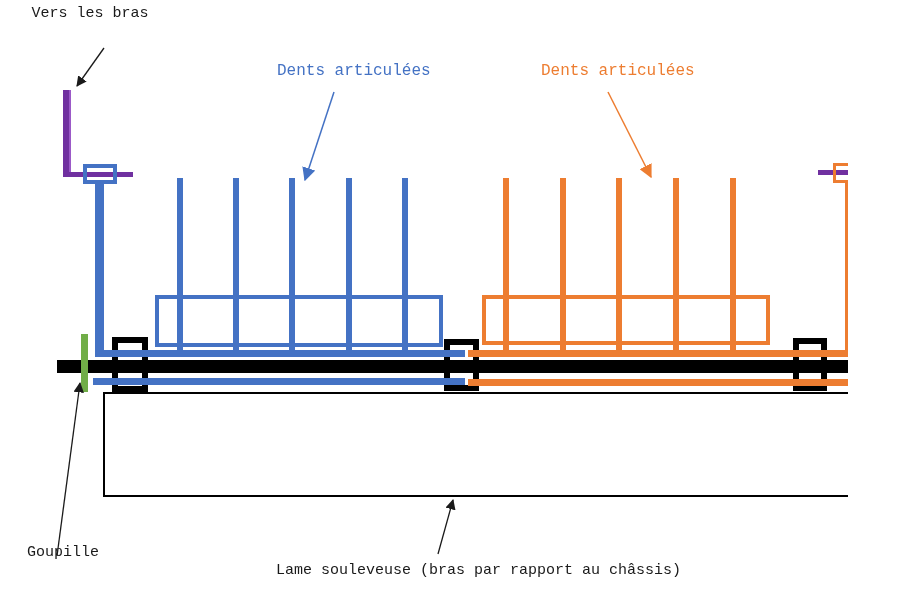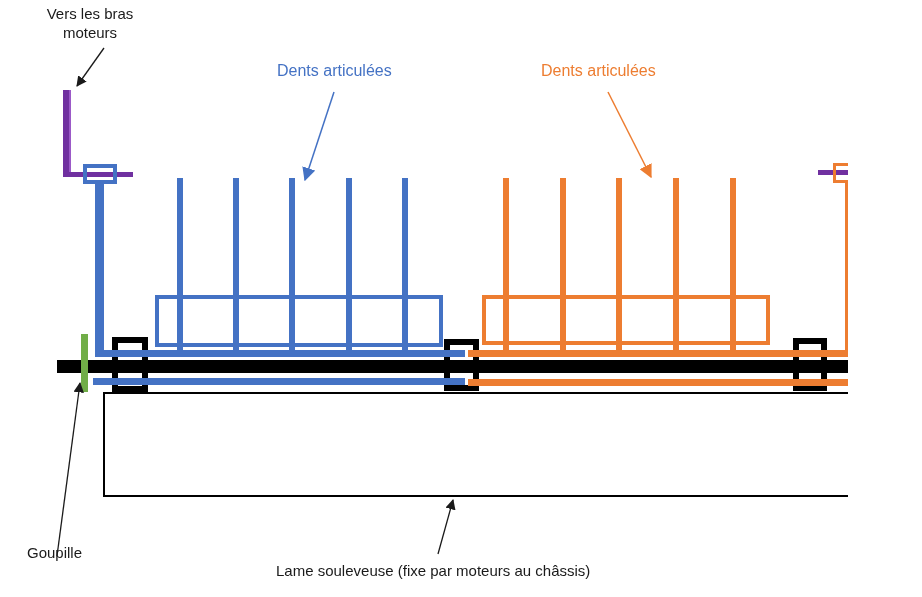--- a/index.html
+++ b/index.html
@@ -1,18 +1,18 @@
 <!DOCTYPE html>
 <html><head>
 <meta charset="utf-8">
 <style>
   html,body{margin:0;padding:0;background:#fff;}
   .canvas{
     position:relative;width:848px;height:597px;background:#ffffff;overflow:hidden;
-    font-family:Liberation Sans, sans-serif;
+    font-family:Liberation Mono, monospace;
   }
   .abs{position:absolute;}
   .lbl{position:absolute;color:#1a1a1a;font-size:15px;line-height:1.25;white-space:nowrap;}
   .lbl.center{text-align:center;}
   .lbl.blue{color:#4472C4;font-size:16px;}
   .lbl.orange{color:#ED7D31;font-size:16px;}
   .arrows{position:absolute;left:0;top:0;width:922px;height:597px;pointer-events:none;}
 
   
   .purple-v{background:#7030A0;border-right:2px solid #9B59C7;}
@@ -102,24 +102,23 @@
     </defs>
     <line x1="104" y1="48" x2="77" y2="86" stroke="#1a1a1a" stroke-width="1.3" marker-end="url(#ah-black)"></line>
     <line x1="334" y1="92" x2="305" y2="180" stroke="#4472C4" stroke-width="1.5" marker-end="url(#ah-blue)"></line>
     <line x1="608" y1="92" x2="651" y2="177" stroke="#ED7D31" stroke-width="1.5" marker-end="url(#ah-orange)"></line>
     <line x1="57" y1="556" x2="80" y2="383" stroke="#1a1a1a" stroke-width="1.3" marker-end="url(#ah-black)"></line>
     <line x1="438" y1="554" x2="453" y2="500" stroke="#1a1a1a" stroke-width="1.3" marker-end="url(#ah-black)"></line>
   </svg>
 
   <div class="lbl center" style="left:30px;top:5px;width:120px;">
     <div>Vers les bras</div>
-    <div>moteurs</div>
   </div>
 
   <div class="lbl blue" style="left:277px;top:61px;">Dents articulées</div>
 
   <div class="lbl orange" style="left:541px;top:61px;">Dents articulées</div>
 
   <div class="lbl" style="left:27px;top:544px;">Goupille</div>
 
-  <div class="lbl" style="left:276px;top:562px;">Lame souleveuse (fixe par moteurs au châssis)</div>
+  <div class="lbl" style="left:276px;top:562px;">Lame souleveuse (bras par rapport au châssis)</div>
 
 </div>
 
 </body></html>

